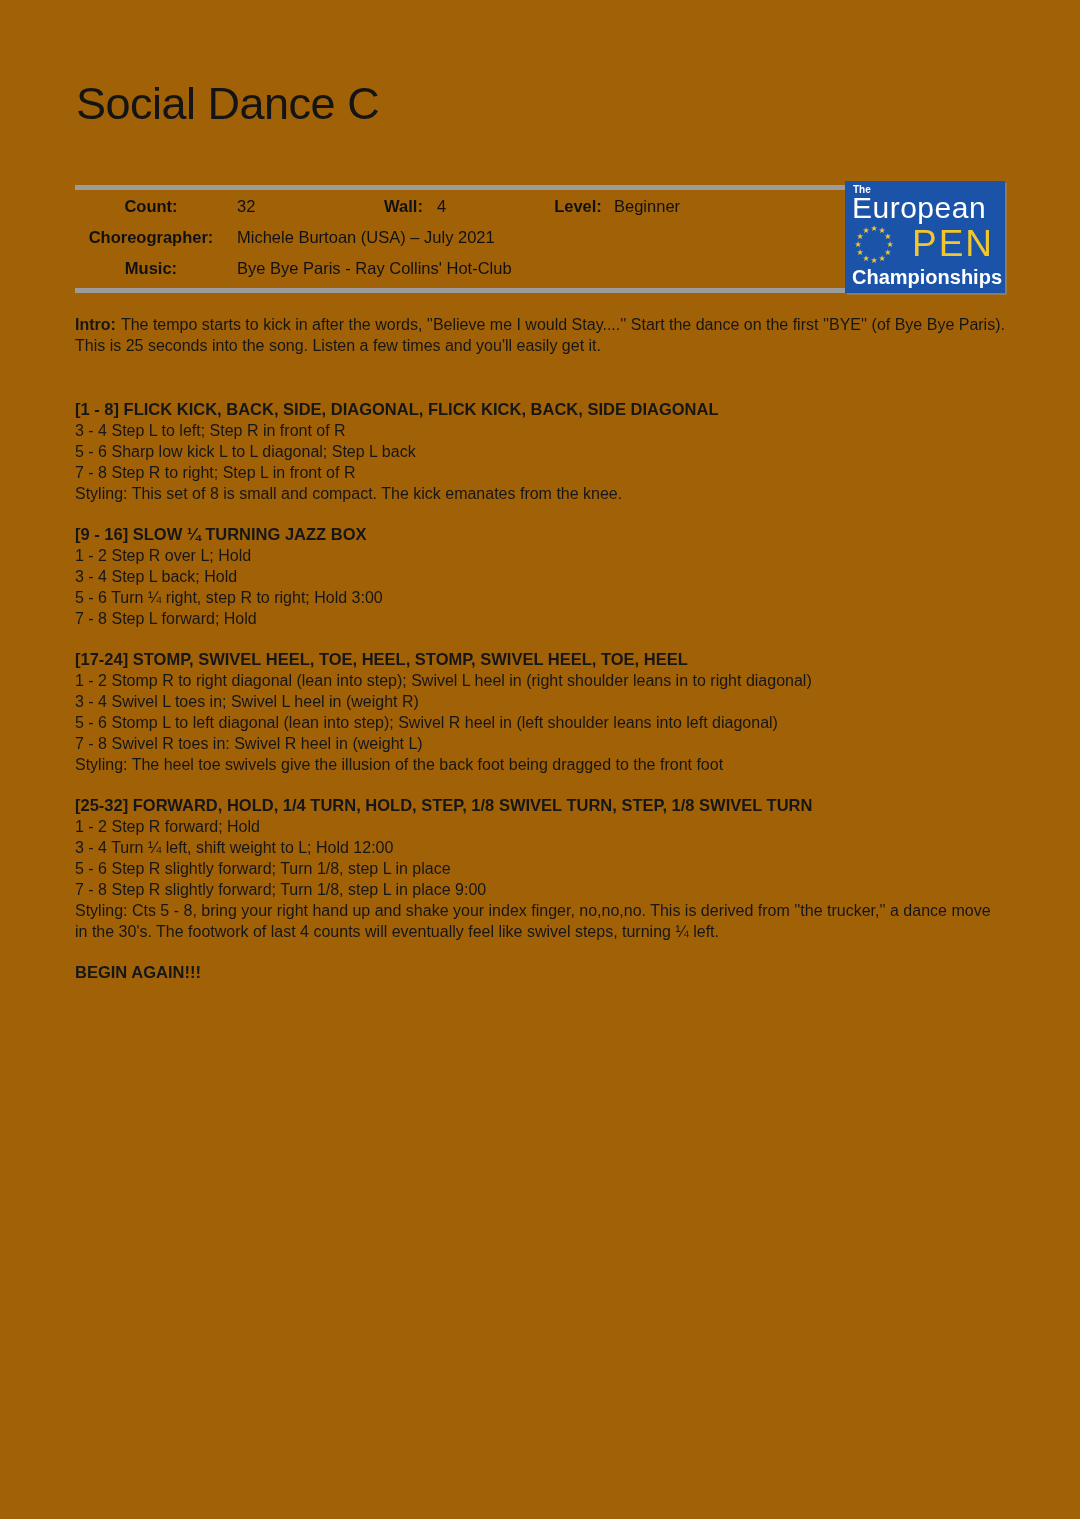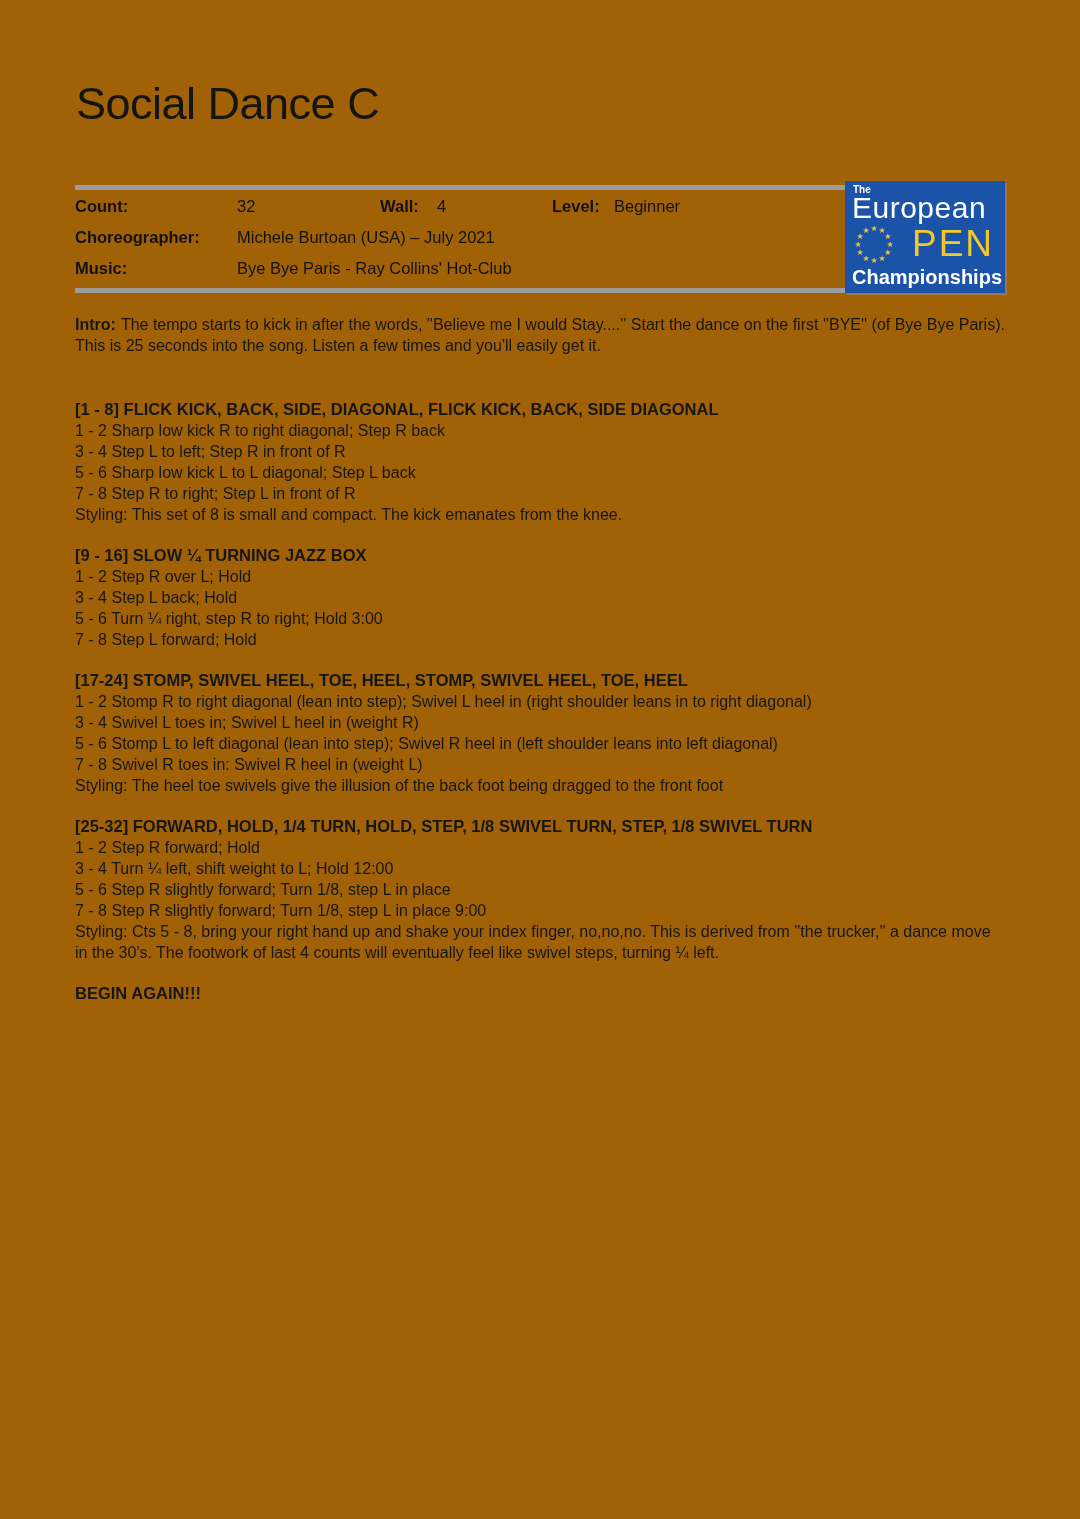--- a/index.html
+++ b/index.html
@@ -26,21 +26,21 @@
     background: #9c9c9c; z-index: 1;
   }
   .divider-top { top: 185px; }
   .divider-bottom { top: 288px; }
 
   
   .meta { position: absolute; left: 75px; top: 195px; width: 770px; font-size: 16.5px; }
   .meta-row { line-height: 22px; margin-bottom: 9px; display: grid; column-gap: 10px; }
   .meta-row-1 { grid-template-columns: 152px 133px 47px 105px 52px auto; }
   .meta-row-2, .meta-row-3 { grid-template-columns: 152px auto; }
-  .meta-label { font-weight: bold; text-align: left; white-space: nowrap; }
+  .meta-label { font-weight: bold; text-align: center; white-space: nowrap; }
   .meta-value { text-align: left; white-space: nowrap; }
 
   
   .logo {
     position: absolute; left: 845px; top: 181px; width: 160px; height: 112px;
     background: #1a53a8; z-index: 2; color: #ffffff;
     padding: 3px 7px; overflow: hidden;
     box-shadow: 2px 2px 0 rgba(150,150,150,0.45);
   }
   .logo-the { font-size: 10px; line-height: 11px; margin-left: 1px; font-weight: bold; }
@@ -120,21 +120,20 @@
   </div>
 
   <div class="divider divider-bottom"></div>
 
   <div class="main">
 
     <p class="intro"><span class="b">Intro:</span><span>The tempo starts to kick in after the words, ''Believe me I would Stay....'' Start the dance on the first ''BYE'' (of Bye Bye Paris). This is 25 seconds into the song. Listen a few times and you'll easily get it.</span></p>
 
     <div class="section">
       <div class="sec-header">[1 - 8] FLICK KICK, BACK, SIDE, DIAGONAL, FLICK KICK, BACK, SIDE DIAGONAL</div>
-      <div class="sec-line">1 - 2 Sharp low kick R to right diagonal; Step R back</div>
       <div class="sec-line">3 - 4 Step L to left; Step R in front of R</div>
       <div class="sec-line">5 - 6 Sharp low kick L to L diagonal; Step L back</div>
       <div class="sec-line">7 - 8 Step R to right; Step L in front of R</div>
       <div class="sec-line">Styling: This set of 8 is small and compact. The kick emanates from the knee.</div>
     </div>
 
     <div class="section">
       <div class="sec-header">[9 - 16] SLOW ¼ TURNING JAZZ BOX</div>
       <div class="sec-line">1 - 2 Step R over L; Hold</div>
       <div class="sec-line">3 - 4 Step L back; Hold</div>

